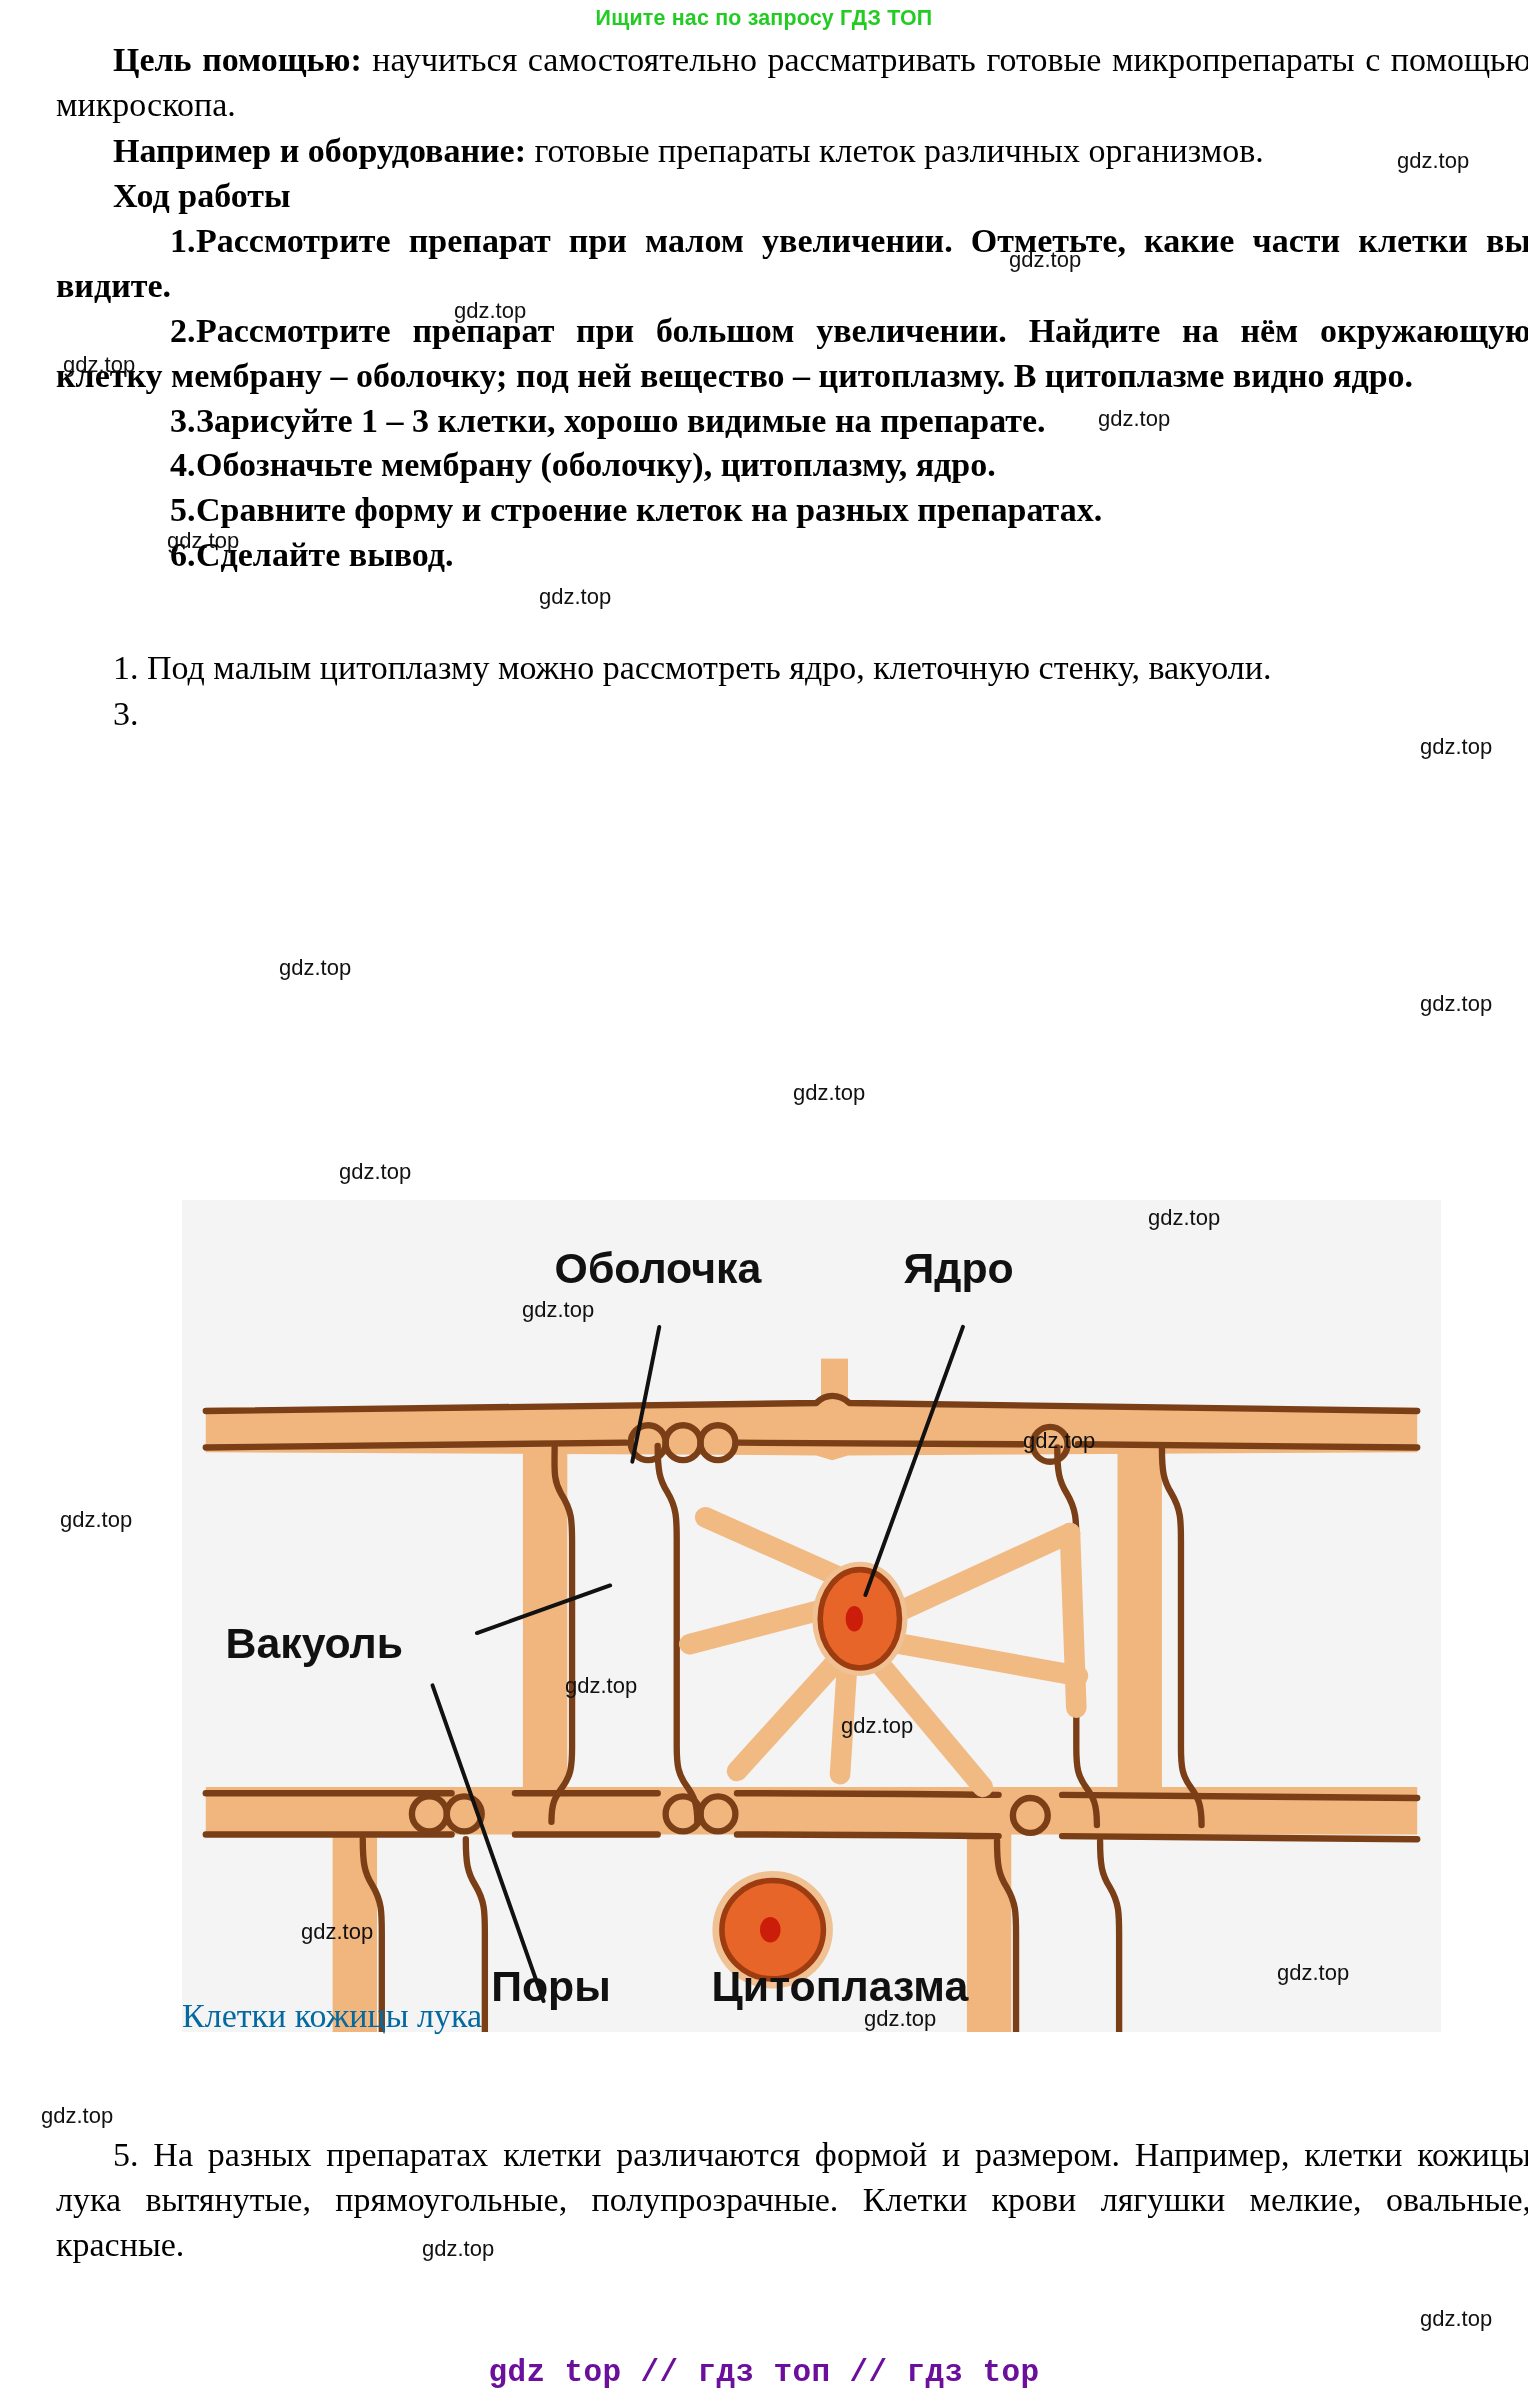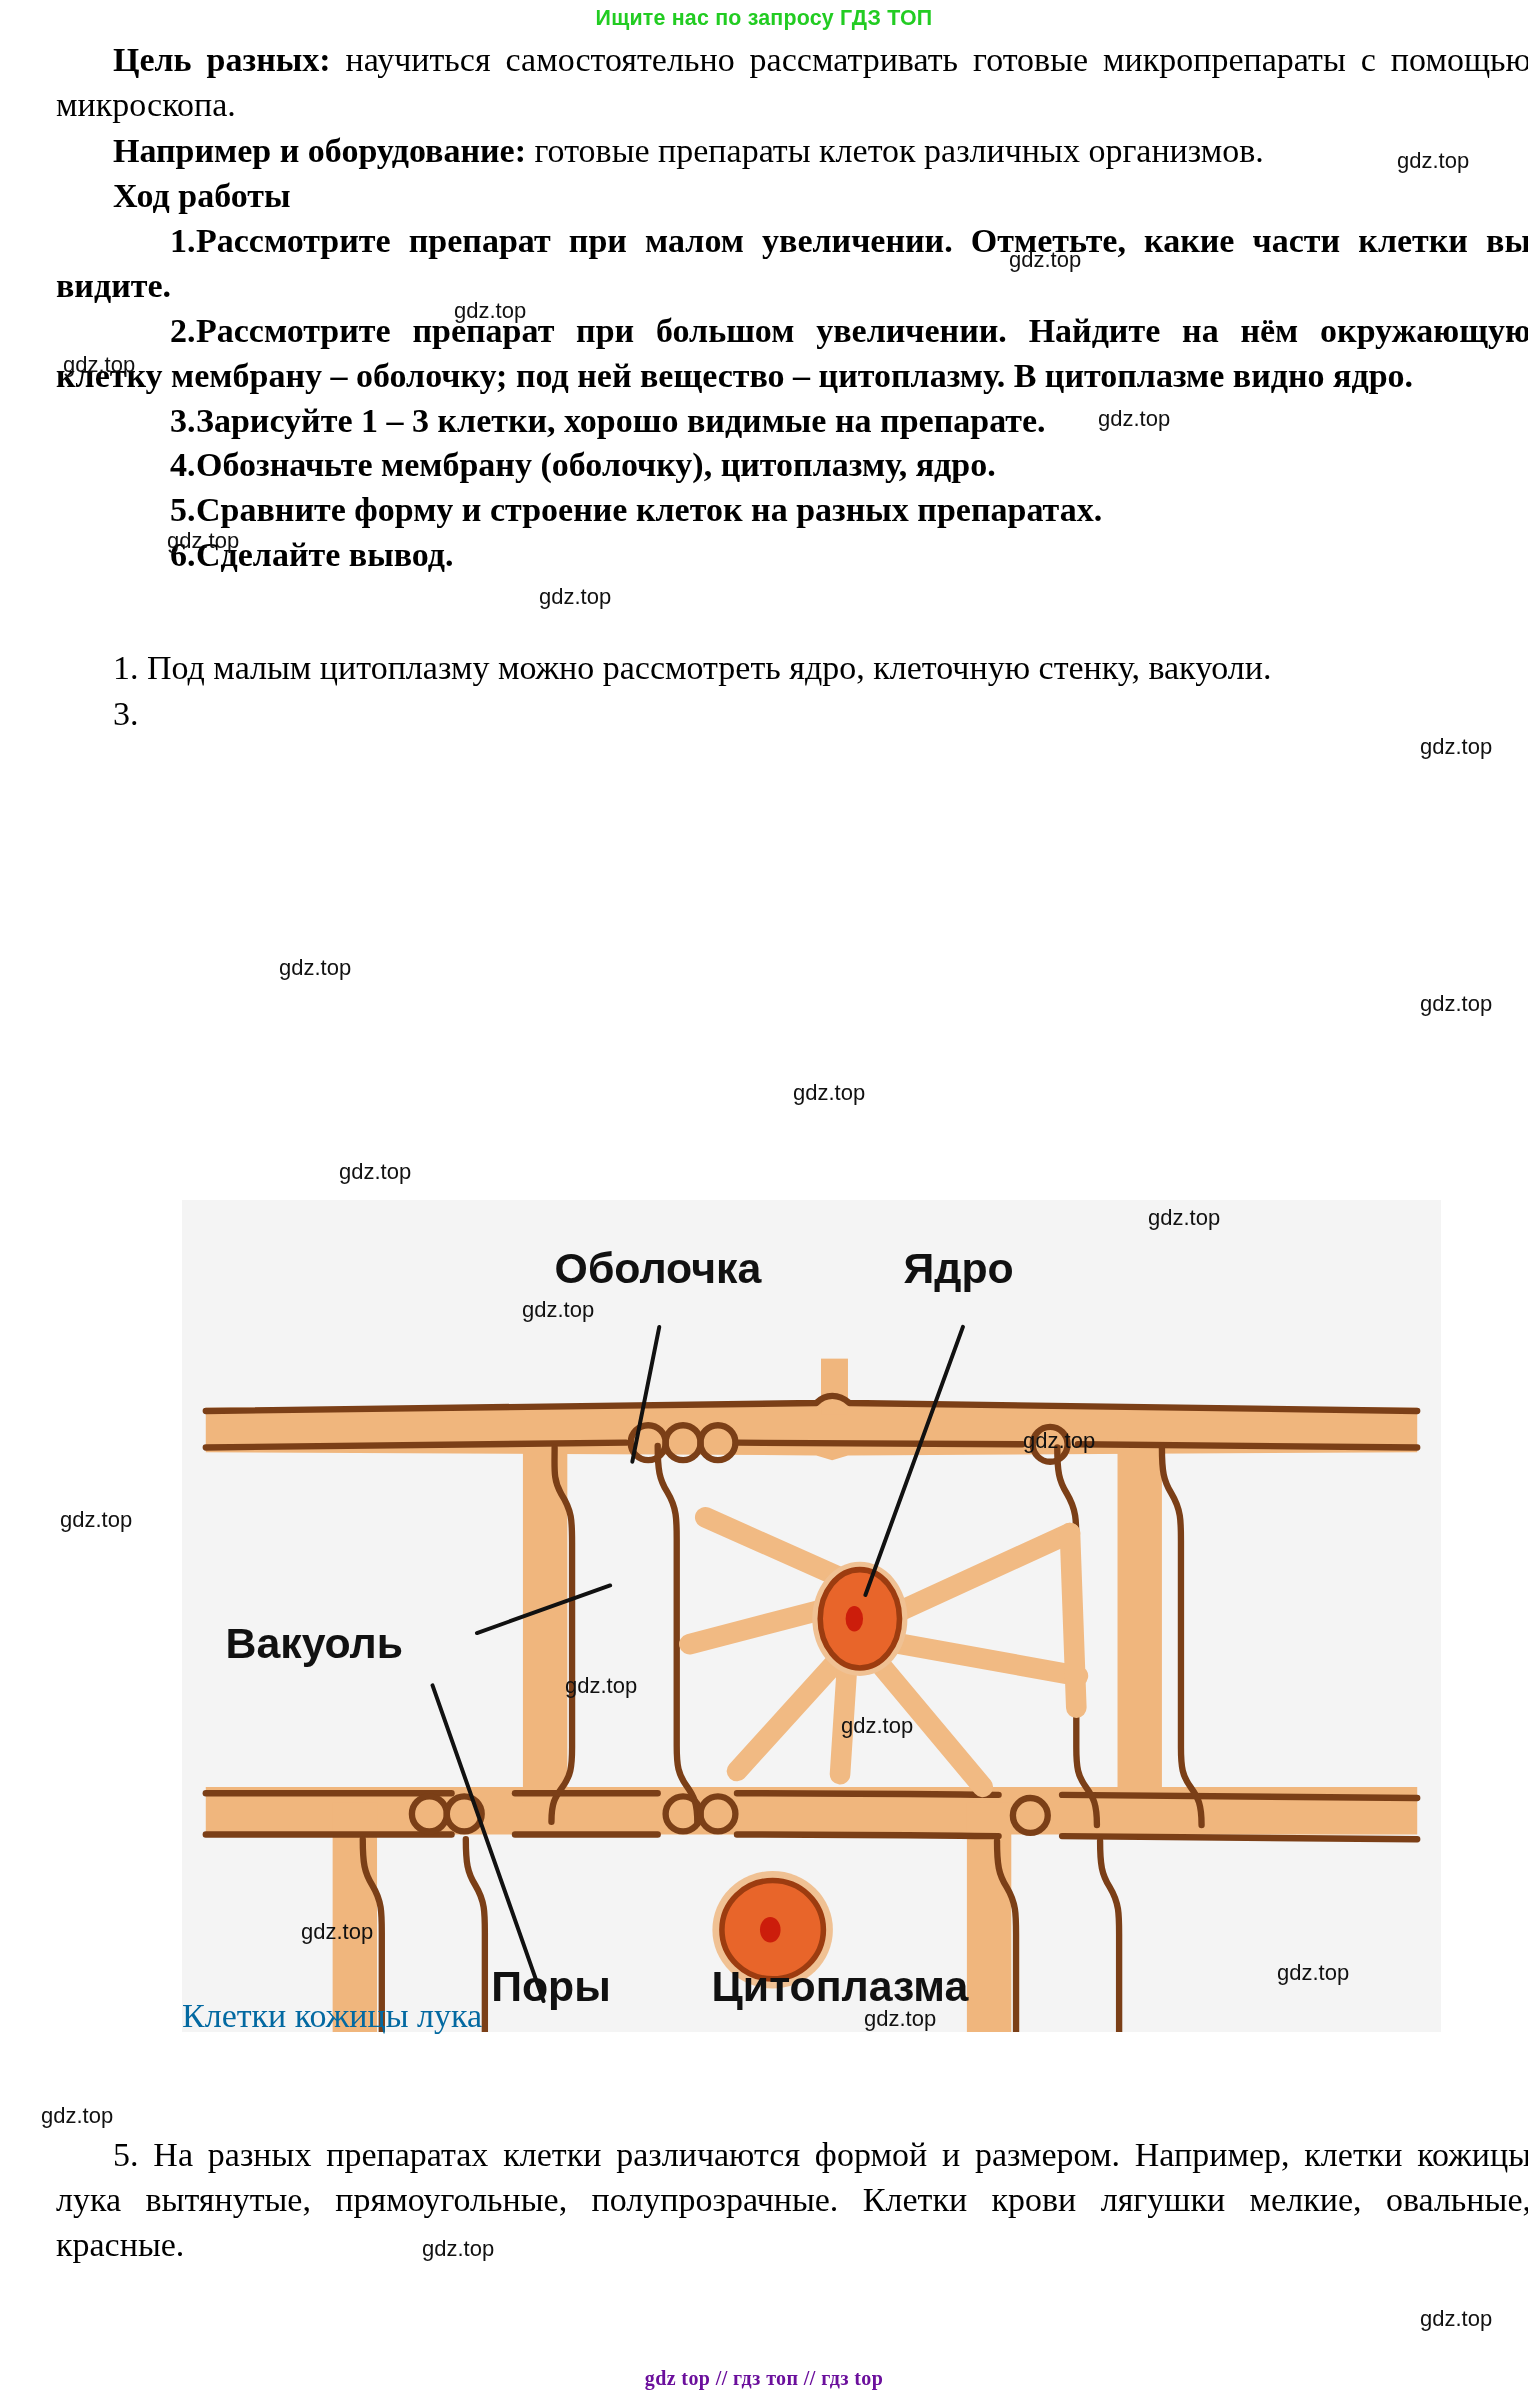--- a/index.html
+++ b/index.html
@@ -104,23 +104,23 @@
   
   .footer-bar {
     position: absolute;
     left: 0;
     bottom: 11px;
     width: 100%;
     text-align: center;
   }
   .footer-text {
     color: #6b0f9c;
-    font-family: Liberation Serif, serif;
+    font-family: Liberation Mono, monospace;
     font-weight: bold;
-    font-size: 20px;
+    font-size: 31px;
     letter-spacing: 0.4px;
   }
 
   
   .figlabel {
     font-family: "Liberation Sans", "DejaVu Sans", sans-serif;
     font-weight: bold;
     font-size: 54px;
     fill: #111;
   }
@@ -128,21 +128,21 @@
 </head>
 <body>
 
 <div class="promo-bar">
   <span class="promo-text">Ищите нас по запросу ГДЗ ТОП</span>
 </div>
 
 <div class="doc">
 
   <p class="para">
-    <span class="b">Цель разных:</span><span> научиться самостоятельно рассматривать готовые микропрепараты с помощью микроскопа.</span>
+    <span class="b">Цель помощью:</span><span> научиться самостоятельно рассматривать готовые микропрепараты с помощью микроскопа.</span>
   </p>
 
   <p class="para">
     <span class="b">Например и оборудование:</span><span> готовые препараты клеток различных организмов.</span>
   </p>
 
   <p class="numline nojust">
     <span>Ход работы</span>
   </p>
 

